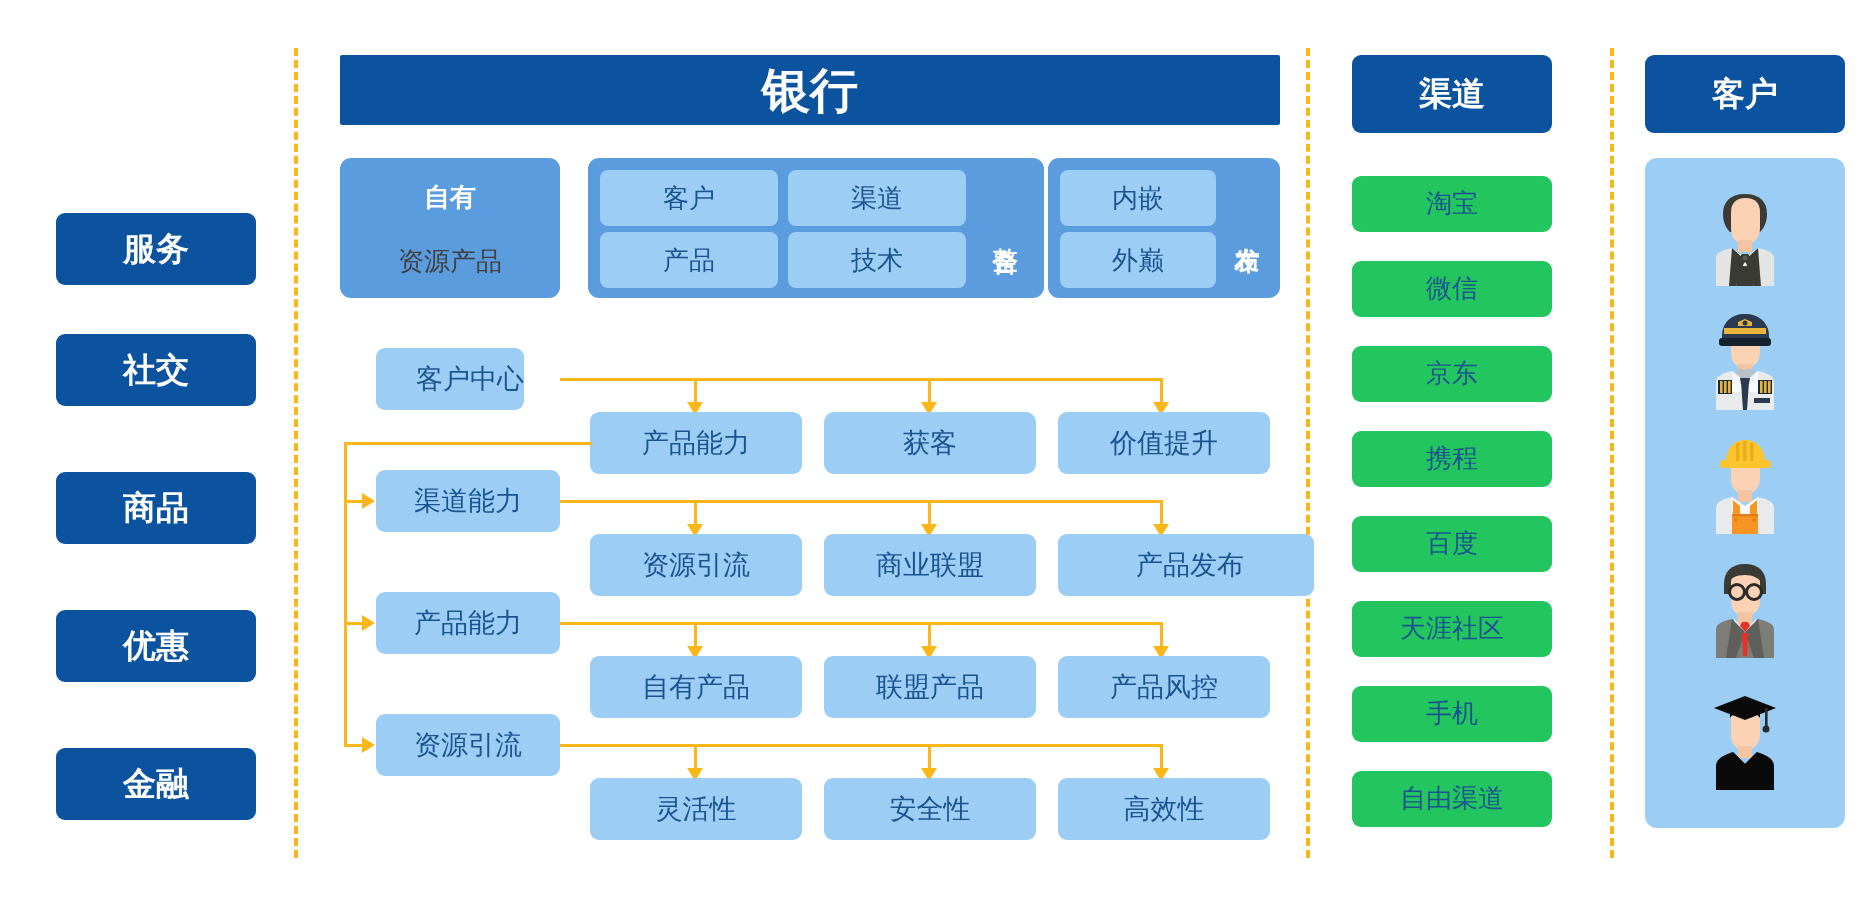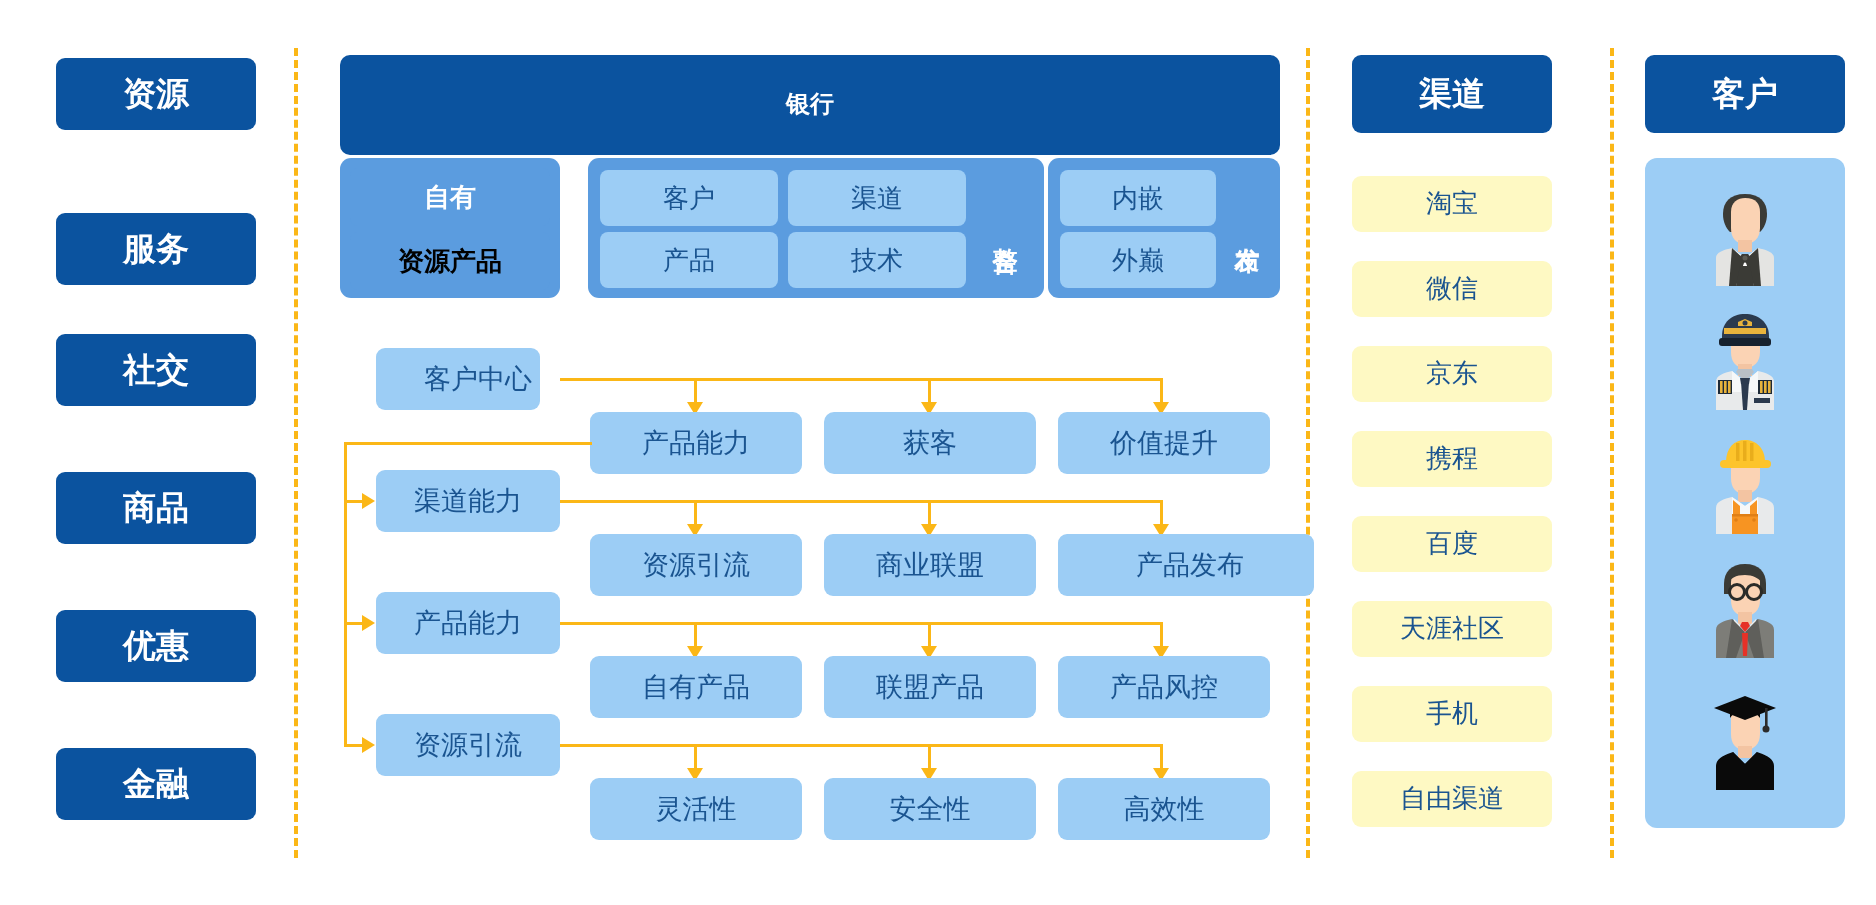--- a/index.html
+++ b/index.html
@@ -7,30 +7,30 @@
     width:1876px;height:905px;
     font-family:"DejaVu Sans","Liberation Sans",sans-serif;
     overflow:hidden;position:relative;
   }
   .stage{position:absolute;left:0;top:0;width:1876px;height:905px;}
 
   
   .box{position:absolute;display:flex;align-items:center;justify-content:center;
        box-sizing:border-box;border-radius:9px;text-align:center;line-height:1.05;}
   .dark{background:#0b539f;color:#ffffff;font-weight:bold;}
-  .light{background:#fef9c3;color:#1a5490;font-weight:normal;}
+  .light{background:#22c55e;color:#1a5490;font-weight:normal;}
 
   
   .res-item{width:200px;height:72px;font-size:33px;border-radius:9px;}
 
   
   .divider{position:absolute;width:0;border-left:4px dashed #fbb717;}
 
   
-  #bank-header{left:340px;top:55px;width:940px;height:100px;font-size:24px;border-radius:10px;}
+  #bank-header{left:340px;top:55px;width:940px;height:70px;font-size:48px;border-radius:2px;}
 
   
   .band-group{position:absolute;background:#5b9cdf;border-radius:11px;box-sizing:border-box;}
   .band-chip{position:absolute;background:#9ccdf5;color:#1a5490;border-radius:8px;
              display:flex;align-items:center;justify-content:center;font-size:26px;box-sizing:border-box;}
   .vlabel{position:absolute;color:#ffffff;font-weight:bold;font-size:25px;
           writing-mode:vertical-rl;text-orientation:upright;
           display:flex;align-items:center;justify-content:center;line-height:1.0;letter-spacing:1px;}
 
   
@@ -61,49 +61,48 @@
 </style>
 </head>
 <body>
 
 <div class="stage">
 
   <div class="divider" style="left:294px;top:48px;height:810px;"></div>
   <div class="divider" style="left:1306px;top:48px;height:810px;"></div>
   <div class="divider" style="left:1610px;top:48px;height:810px;"></div>
 
-  <div class="box dark res-item" style="left:56px;top:58px;">资源</div>
   <div class="box dark res-item" style="left:56px;top:213px;">服务</div>
   <div class="box dark res-item" style="left:56px;top:334px;">社交</div>
   <div class="box dark res-item" style="left:56px;top:472px;">商品</div>
   <div class="box dark res-item" style="left:56px;top:610px;">优惠</div>
   <div class="box dark res-item" style="left:56px;top:748px;">金融</div>
 
   <div class="box dark" id="bank-header">银行</div>
 
   <div class="band-group" style="left:340px;top:158px;width:220px;height:140px;">
     <div class="band-chip" style="left:10px;top:10px;width:200px;height:58px;background:#5b9cdf;color:#ffffff;font-weight:bold;">自有</div>
-    <div class="band-chip" style="left:10px;top:74px;width:200px;height:58px;background:#5b9cdf;color:#000000;font-weight:bold;">资源产品</div>
+    <div class="band-chip" style="left:10px;top:74px;width:200px;height:58px;background:#5b9cdf;color:#404040;font-weight:normal;">资源产品</div>
   </div>
 
   <div class="band-group" style="left:588px;top:158px;width:456px;height:140px;">
     <div class="band-chip" style="left:12px;top:12px;width:178px;height:56px;">客户</div>
     <div class="band-chip" style="left:200px;top:12px;width:178px;height:56px;">渠道</div>
     <div class="band-chip" style="left:12px;top:74px;width:178px;height:56px;">产品</div>
     <div class="band-chip" style="left:200px;top:74px;width:178px;height:56px;">技术</div>
     <div class="vlabel" style="left:388px;top:12px;width:58px;height:118px;">整合</div>
   </div>
 
   <div class="band-group" style="left:1048px;top:158px;width:232px;height:140px;">
     <div class="band-chip" style="left:12px;top:12px;width:156px;height:56px;">内嵌</div>
     <div class="band-chip" style="left:12px;top:74px;width:156px;height:56px;">外巅</div>
     <div class="vlabel" style="left:176px;top:12px;width:46px;height:118px;">发布</div>
   </div>
 
-  <div class="flow-node flow-src" style="left:376px;top:348px;width:164px;height:62px;padding-left:40px;">客户中心</div>
+  <div class="flow-node flow-src" style="left:376px;top:348px;width:148px;height:62px;padding-left:40px;">客户中心</div>
   <div class="hline" style="left:560px;top:378px;width:600px;"></div>
   <div class="vline" style="left:694px;top:378px;height:28px;"></div>
   <div class="arrow-down" style="left:687px;top:402px;"></div>
   <div class="vline" style="left:928px;top:378px;height:28px;"></div>
   <div class="arrow-down" style="left:921px;top:402px;"></div>
   <div class="vline" style="left:1160px;top:378px;height:28px;"></div>
   <div class="arrow-down" style="left:1153px;top:402px;"></div>
   <div class="flow-node" style="left:590px;top:412px;width:212px;height:62px;">产品能力</div>
   <div class="flow-node" style="left:824px;top:412px;width:212px;height:62px;border-radius:10px;">获客</div>
   <div class="flow-node" style="left:1058px;top:412px;width:212px;height:62px;">价值提升</div>

